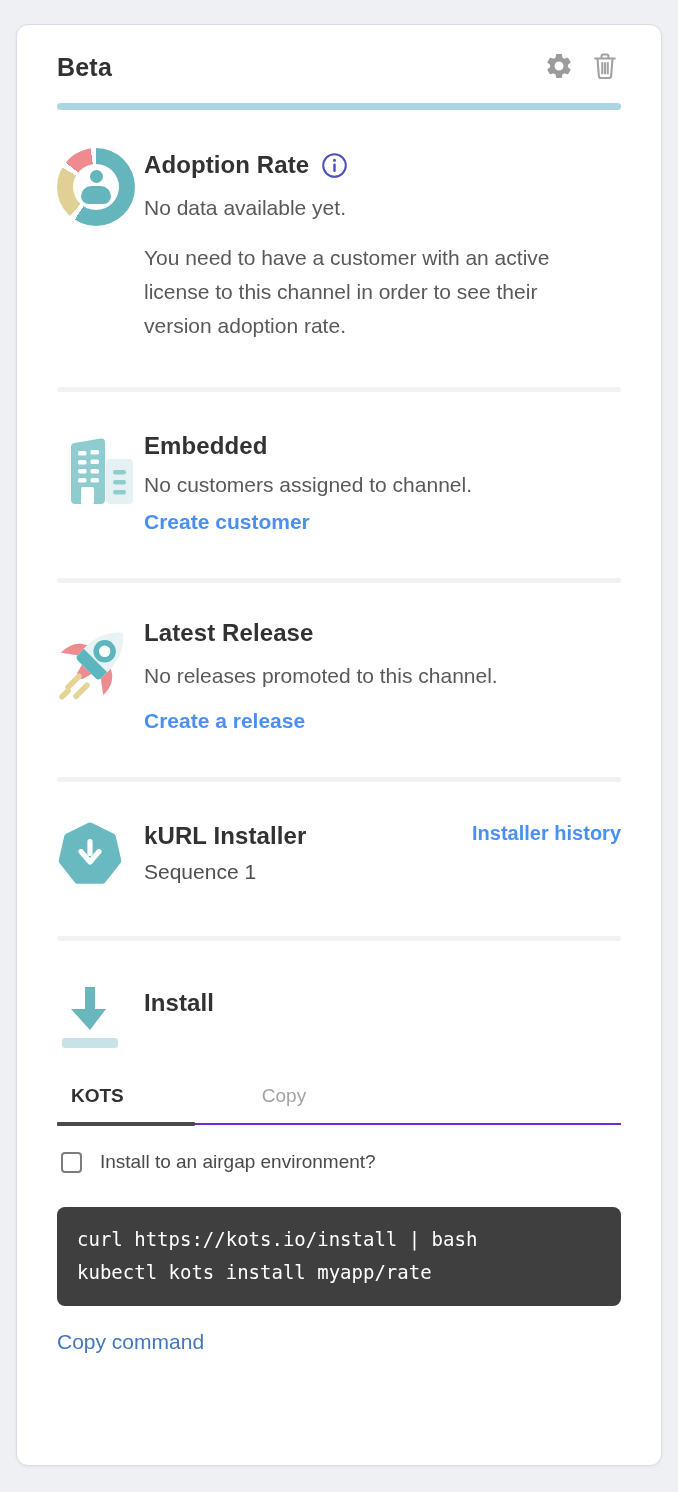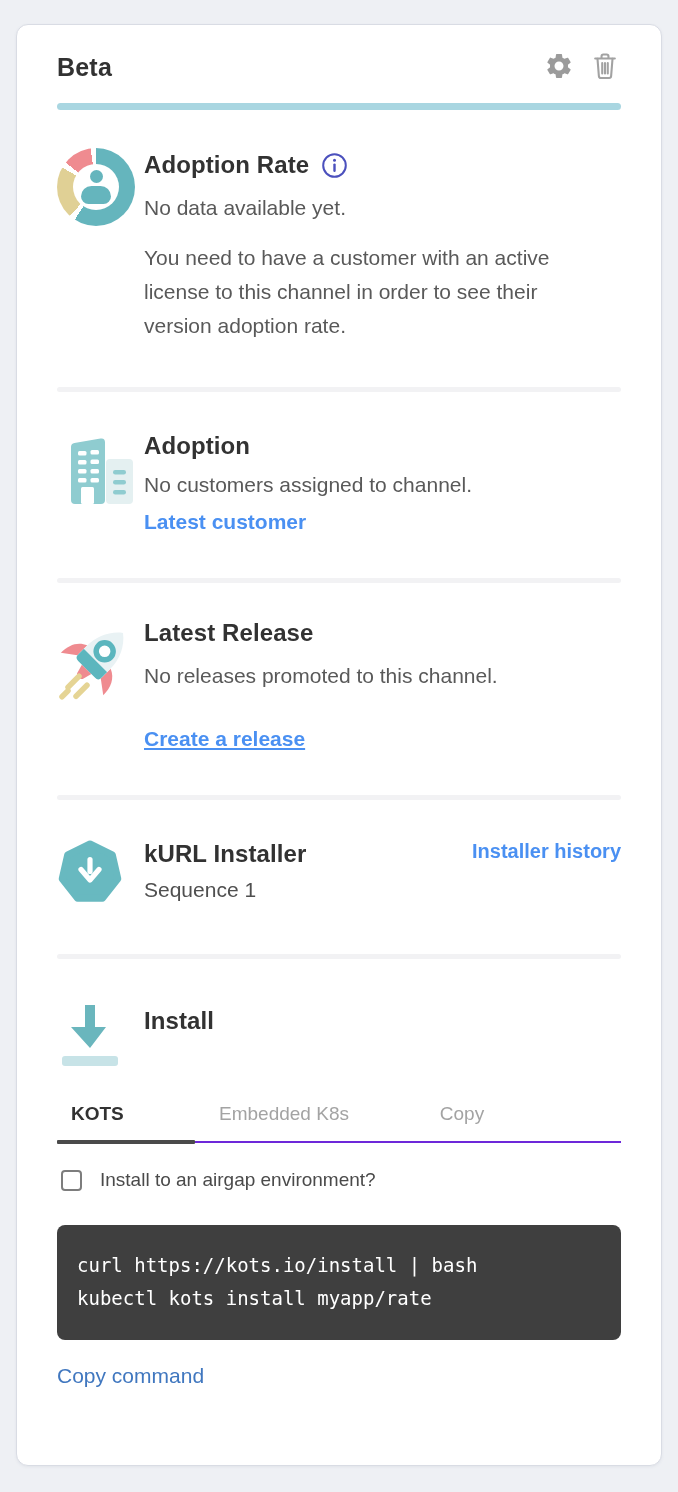--- a/index.html
+++ b/index.html
@@ -140,21 +140,21 @@
     margin-left: 18px;
     font-size: 19px;
     color: #4a4a4a;
     cursor: pointer;
   }
   
   .code-block {
     margin-top: 34px;
     background: #3f3f3f;
     border-radius: 8px;
-    padding: 24px 20px;
+    padding: 16px 20px;
   }
   .code-line {
     font-family: "DejaVu Sans Mono", monospace;
     font-size: 19px;
     line-height: 1.75;
     color: #ffffff;
     white-space: pre;
   }
   .copy-link {
     display: inline-block;
@@ -245,24 +245,24 @@
           <rect x="21" y="37" width="8.5" height="4.5" rx="1.5" fill="#ffffff"></rect>
           <rect x="33.5" y="37" width="8.5" height="4.5" rx="1.5" fill="#ffffff"></rect>
           <rect x="21" y="46" width="8.5" height="4.5" rx="1.5" fill="#ffffff"></rect>
           <rect x="33.5" y="46" width="8.5" height="4.5" rx="1.5" fill="#ffffff"></rect>
           <rect x="24" y="55" width="13" height="17" rx="1.5" fill="#ffffff"></rect>
         </svg>
       </span>
     </div>
     <div class="section-body">
       <div class="section-title-row">
-        <span class="section-title">Adoption</span>
+        <span class="section-title">Embedded</span>
       </div>
       <div class="body-text" style="margin-top:8px;">No customers assigned to channel.</div>
-      <a class="link" style="margin-top:8px;">Latest customer</a>
+      <a class="link" style="margin-top:8px;">Create customer</a>
     </div>
   </div>
 
   <div class="divider"></div>
 
   
   <div class="section" style="margin-top:36px;">
     <div class="section-icon-col">
       <span>
         <svg width="84" height="84" viewBox="0 0 84 84">
@@ -285,21 +285,21 @@
             <rect x="1" y="72" width="14" height="5.5" rx="2.75" transform="rotate(-45 8 74.75)"></rect>
           </g>
         </svg>
       </span>
     </div>
     <div class="section-body">
       <div class="section-title-row">
         <span class="section-title">Latest Release</span>
       </div>
       <div class="body-text" style="margin-top:12px;">No releases promoted to this channel.</div>
-      <a class="link" style="margin-top:34px;text-decoration:underline;">Create a release</a>
+      <a class="link" style="margin-top:16px;">Create a release</a>
     </div>
   </div>
 
   <div class="divider"></div>
 
   
   <div class="section">
     <div class="section-icon-col">
       <span>
         <svg width="66" height="66" viewBox="0 0 66 66">
@@ -333,21 +333,20 @@
     <div class="section-body">
       <div class="section-title-row install-title">
         <span class="section-title">Install</span>
       </div>
     </div>
   </div>
 
   
   <div class="tabs">
     <div class="tab t1 active">KOTS</div>
-    <div class="tab t2">Embedded K8s</div>
     <div class="tab t3">Copy</div>
   </div>
 
   
   <div class="airgap-row">
     <input type="checkbox" class="airgap-checkbox" style="">
     <label class="airgap-label">Install to an airgap environment?</label>
   </div>
 
   

